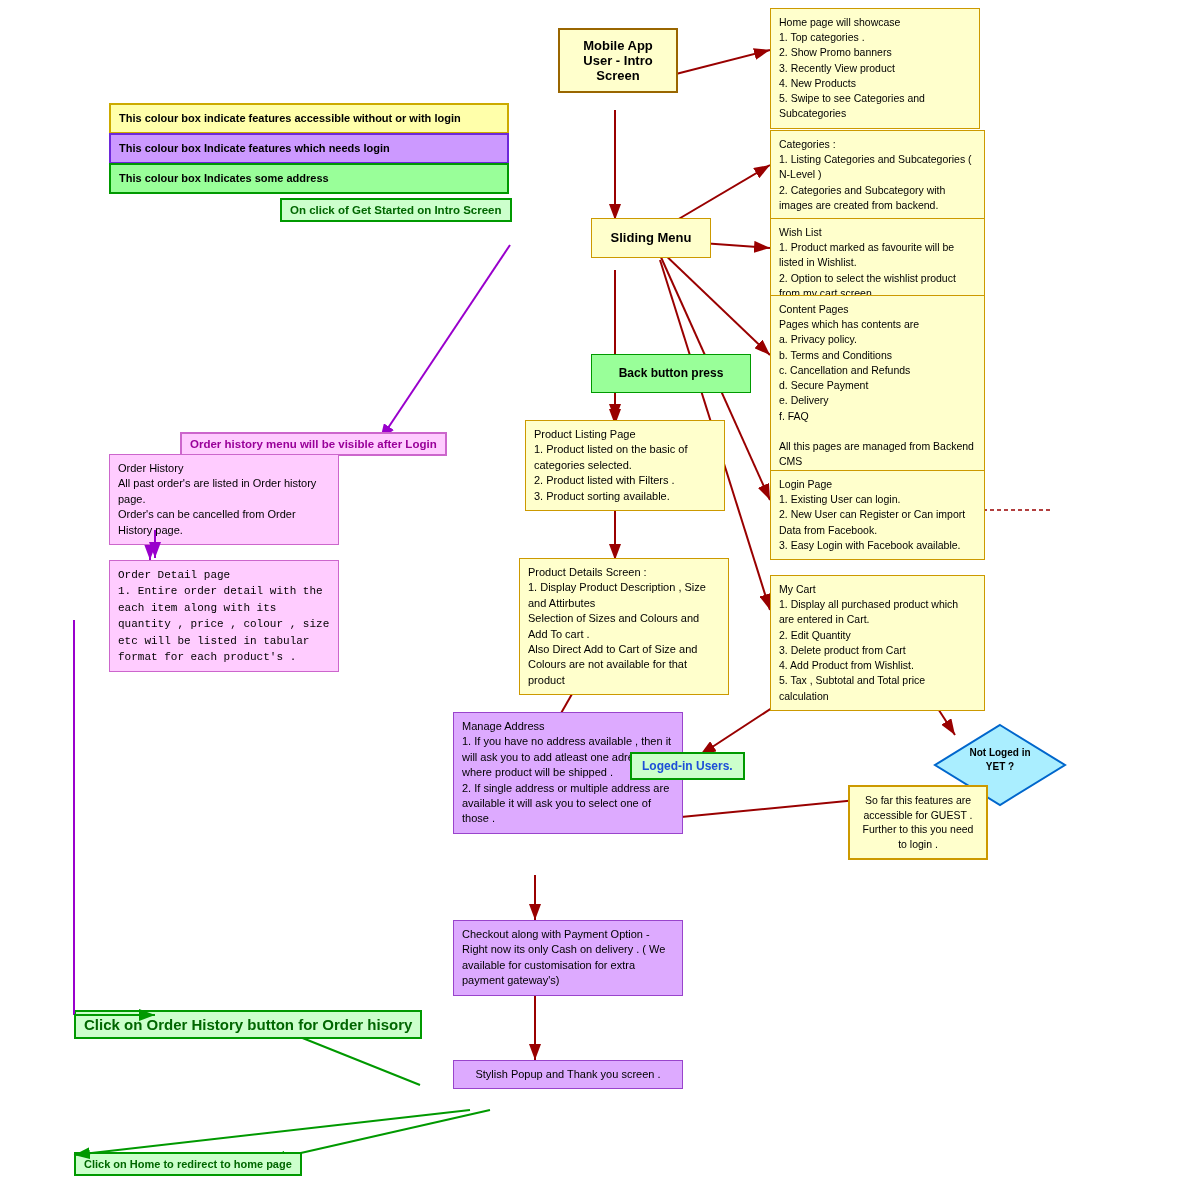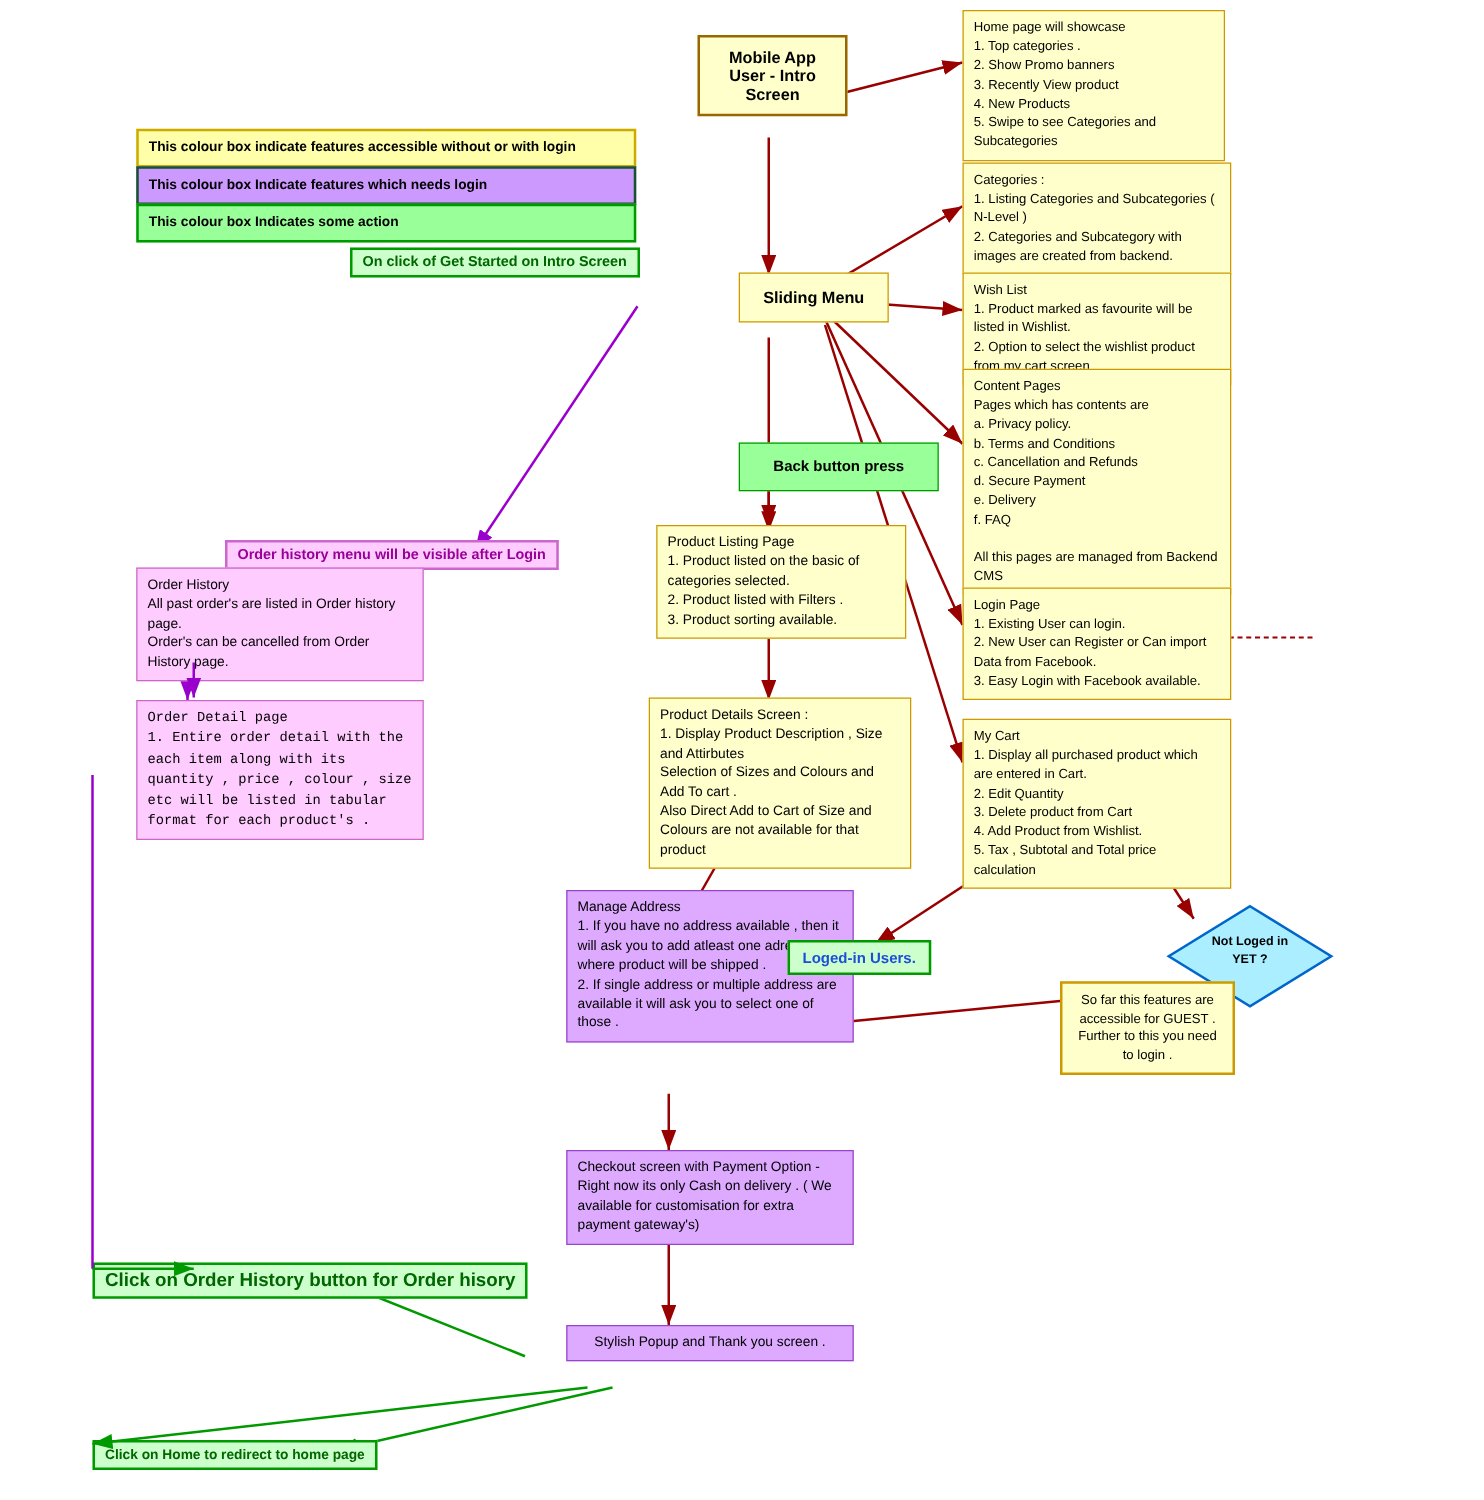--- a/index.html
+++ b/index.html
@@ -40,21 +40,21 @@
     .box-light-purple {
       background: #ddaaff;
       border-color: #9944cc;
     }
     .legend-yellow {
       background: #ffffaa;
       border: 2px solid #ccaa00;
     }
     .legend-purple {
       background: #cc99ff;
-      border: 2px solid #14532d;
+      border: 2px solid #6d28d9;
     }
     .legend-green {
       background: #99ff99;
       border: 2px solid #009900;
     }
     
     .arrows-svg {
       position: absolute;
       top: 0; left: 0;
       width: 1187px;
@@ -156,21 +156,21 @@
     <line x1="615" y1="380" x2="615" y2="425" stroke="#990000" stroke-width="2" marker-end="url(#arrowhead)"></line>
   </svg>
 
   <div class="box legend-yellow" style="left:74px; top:103px; width:400px; font-size:11px; font-weight:bold;">
     <span>This colour box indicate features accessible without or with login</span>
   </div>
   <div class="box legend-purple" style="left:74px; top:133px; width:400px; font-size:11px; font-weight:bold;">
     <span>This colour box Indicate features which needs login</span>
   </div>
   <div class="box legend-green" style="left:74px; top:163px; width:400px; font-size:11px; font-weight:bold;">
-    <span>This colour box Indicates some action</span>
+    <span>This colour box Indicates some address</span>
   </div>
 
   <div class="action-label" style="left:280px; top:198px; font-size:11.5px;">
     <span>On click of Get Started on Intro Screen</span>
   </div>
 
   <div class="title-box" style="left:558px; top:28px; width:120px;">
     <span>Mobile App User - Intro Screen</span>
   </div>
 
@@ -277,21 +277,21 @@
       <text x="70" y="36" text-anchor="middle" font-size="10" font-weight="bold" fill="#000">Not Loged in</text>
       <text x="70" y="50" text-anchor="middle" font-size="10" font-weight="bold" fill="#000">YET ?</text>
     </svg>
   </div>
 
   <div style="position:absolute; left:848px; top:785px; width:140px; background:#ffffcc; border:2px solid #cc9900; padding:6px 8px; font-size:10.5px; line-height:1.4; text-align:center;">
     <span>So far this features are accessible for GUEST . Further to this you need to login .</span>
   </div>
 
   <div class="box box-light-purple" style="left:418px; top:920px; width:230px;">
-    <span style="white-space:pre-line;">Checkout screen with Payment Option - Right now its only Cash on delivery . ( We available for customisation for extra payment gateway's)</span>
+    <span style="white-space:pre-line;">Checkout along with Payment Option - Right now its only Cash on delivery . ( We available for customisation for extra payment gateway's)</span>
   </div>
 
   <div class="box box-light-purple" style="left:418px; top:1060px; width:230px; text-align:center;">
     <span>Stylish Popup and Thank you  screen .</span>
   </div>
 
   <div class="action-label" style="left:74px; top:1010px; font-size:15px;">
     <span>Click on Order History button for  Order hisory</span>
   </div>
 

